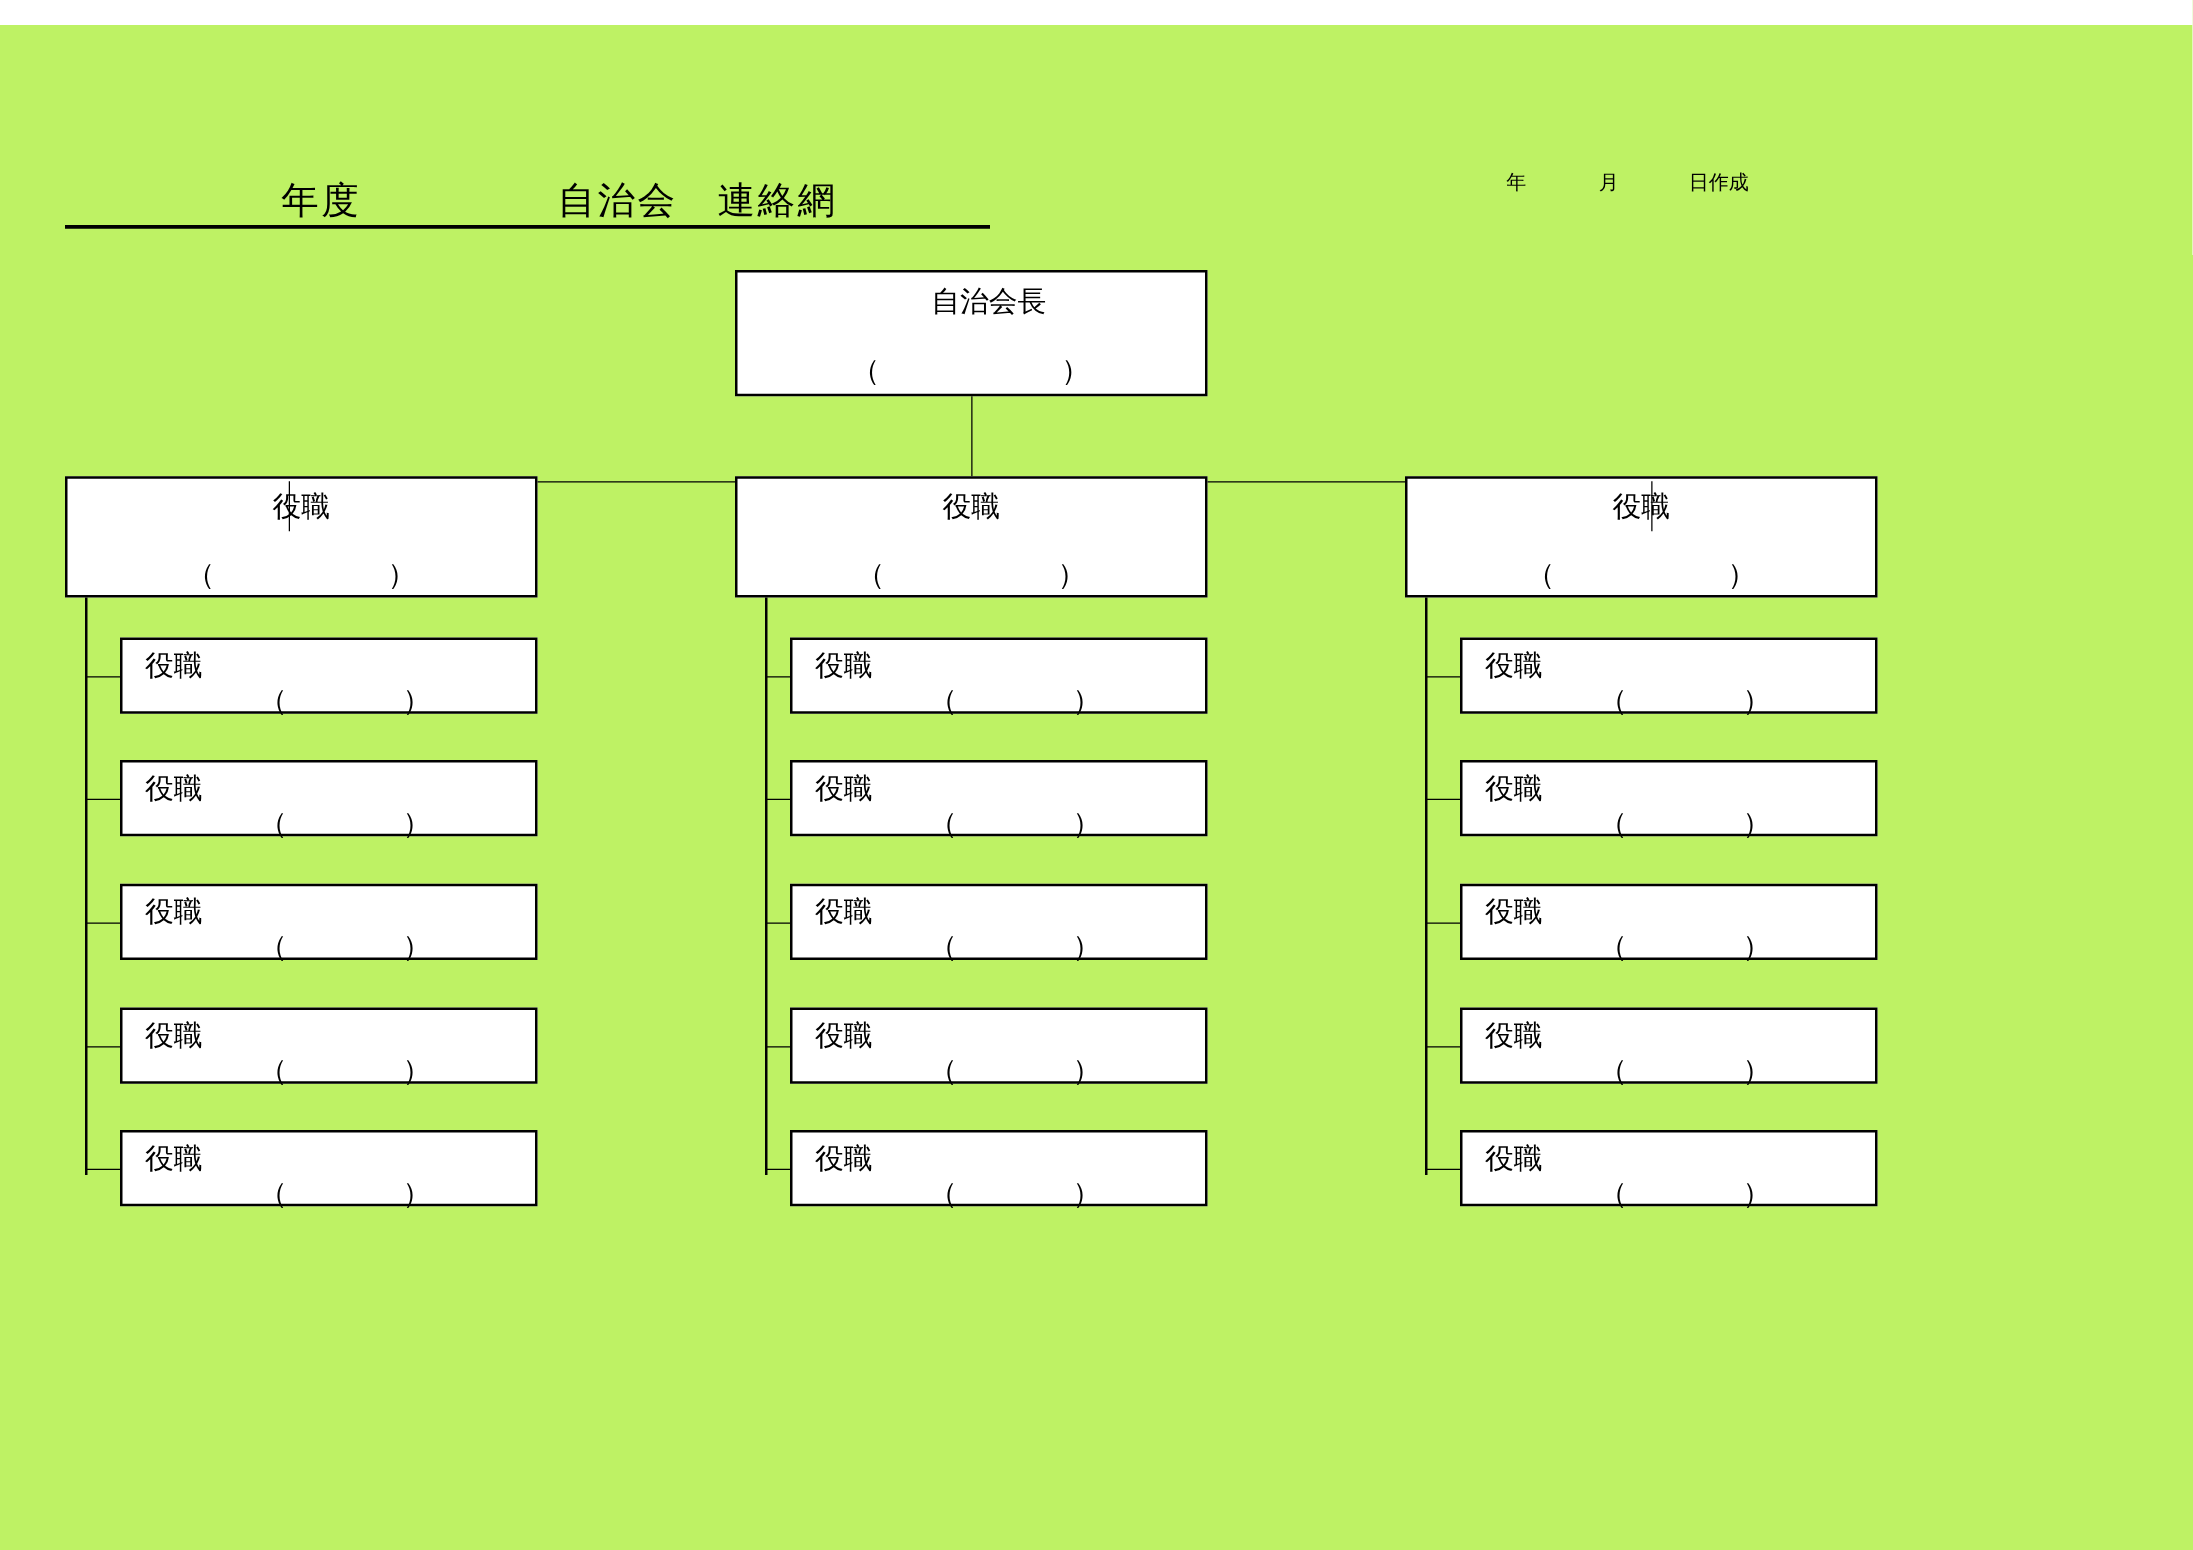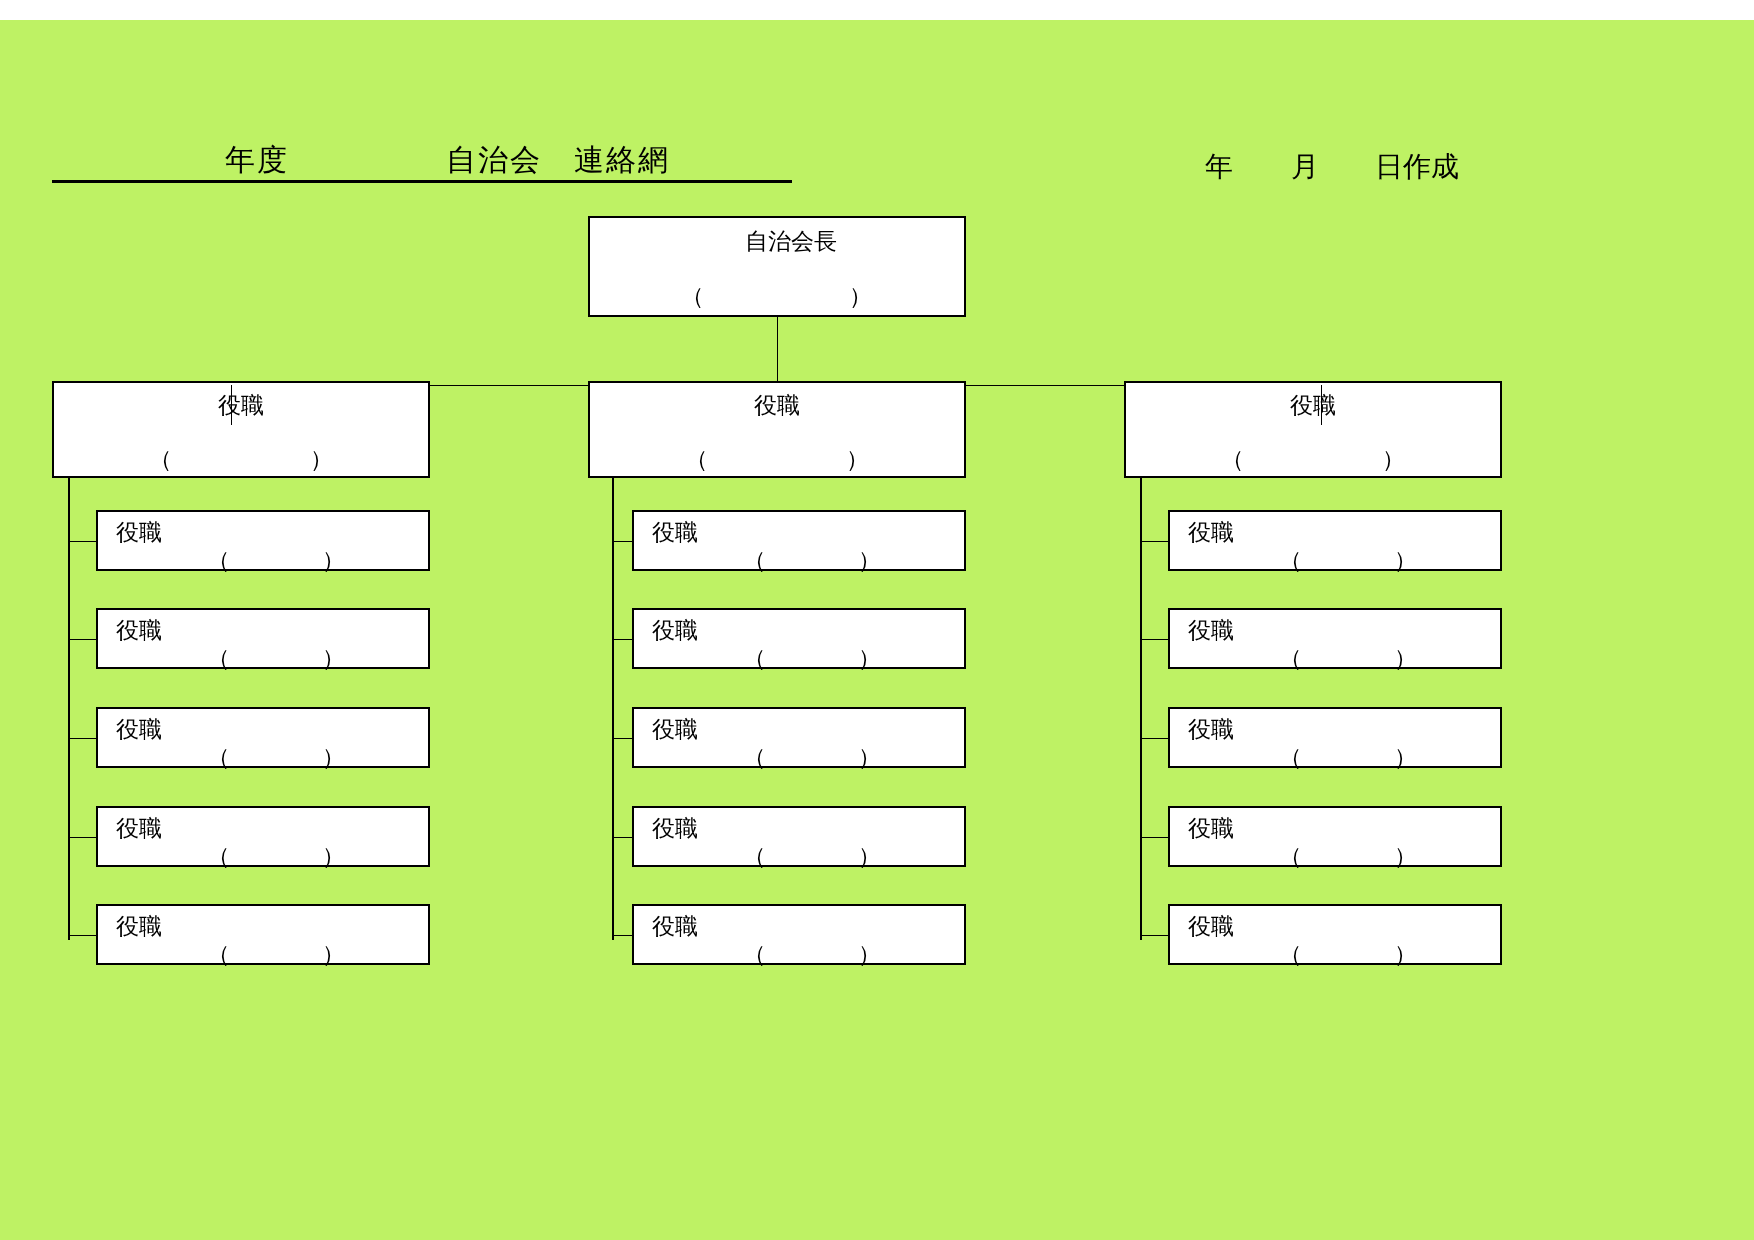--- a/index.html
+++ b/index.html
@@ -41,22 +41,22 @@
     position: absolute;
     left: 446px;
     top: 120px;
     font-size: 30px;
     letter-spacing: 2px;
     white-space: nowrap;
   }
   .date-line {
     position: absolute;
     left: 1205px;
-    top: 128px;
-    font-size: 28px;
+    top: 116px;
+    font-size: 16px;
     white-space: nowrap;
     text-align: center;
   }
   .date-line .gap { display: inline-block; width: 58px; }
   .date-line .gap2 { display: inline-block; width: 56px; }
 
   
   .box {
     position: absolute;
     border: 2px solid #000000;

